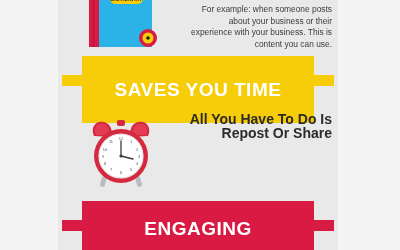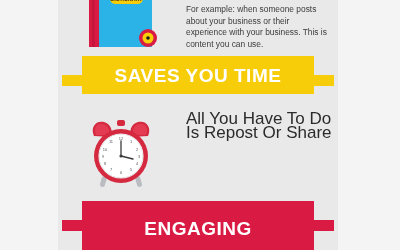--- a/index.html
+++ b/index.html
@@ -54,50 +54,51 @@
   .tab {
     position: absolute;
     width: 20px;
     height: 11px;
   }
   .tab.left  { left: -20px; }
   .tab.right { right: -20px; }
 
   #banner-saves-you-time {
     top: 56px;
-    height: 38px;
+    height: 67px;
     background: #f7cc08;
   }
   #banner-saves-you-time .tab { background: #f7cc08; top: 19px; }
 
   #banner-engaging {
     top: 201px;
     height: 55px;
     background: #d91a42;
   }
   #banner-engaging .tab { background: #d91a42; top: 19px; }
 
   
   .content-text {
     position: absolute;
     left: 186px;
     width: 146px;
+    text-align: right;
   }
   .para {
     margin: 0;
     color: #3b3b3b;
     font-size: 8.4px;
     line-height: 11.6px;
   }
   .heading {
     margin: 0 0 4px 0;
     color: #2b2b2b;
-    font-size: 17px;
+    font-size: 14px;
     line-height: 14px;
-    font-weight: normal;
+    font-weight: bold;
   }
 
   #block-one  { top: 4px; }
   #block-two  { top: 112px; }
 
   
   #dictionary-illustration {
     position: absolute;
     left: 88px;
     top: -12px;

